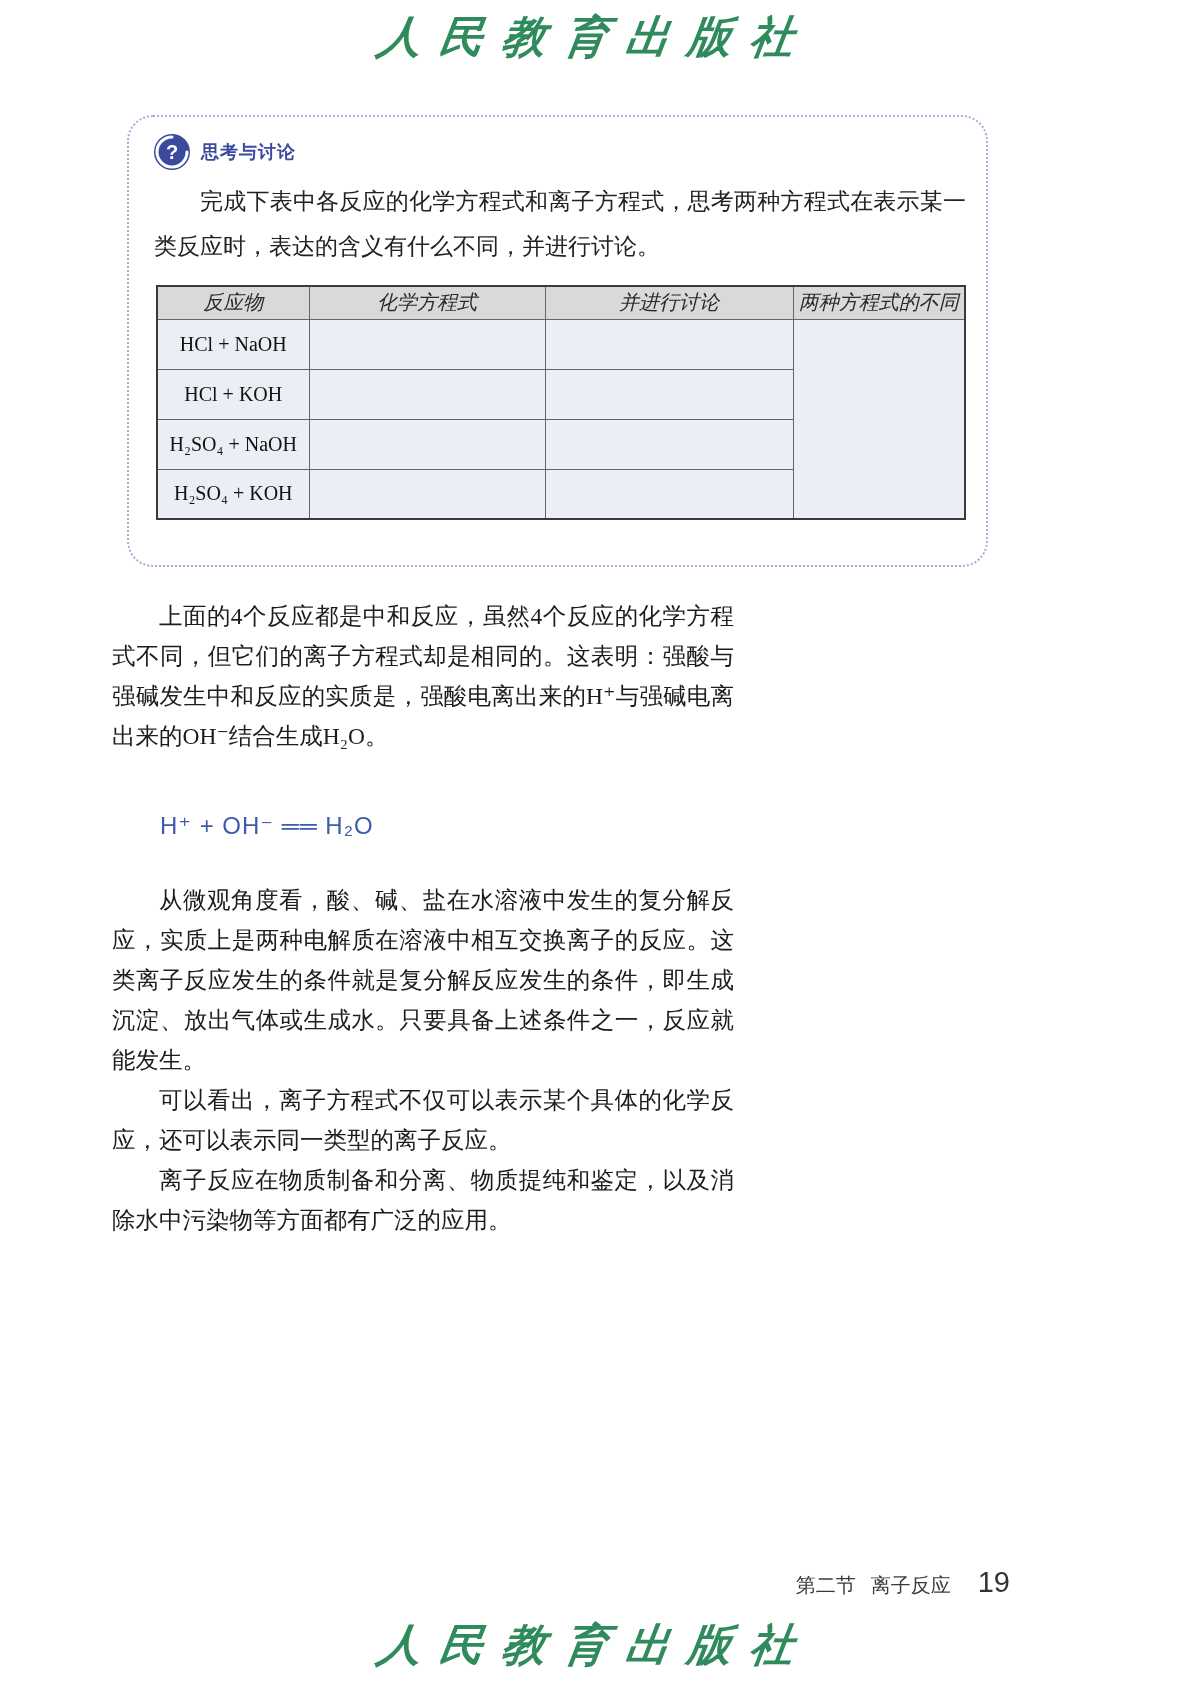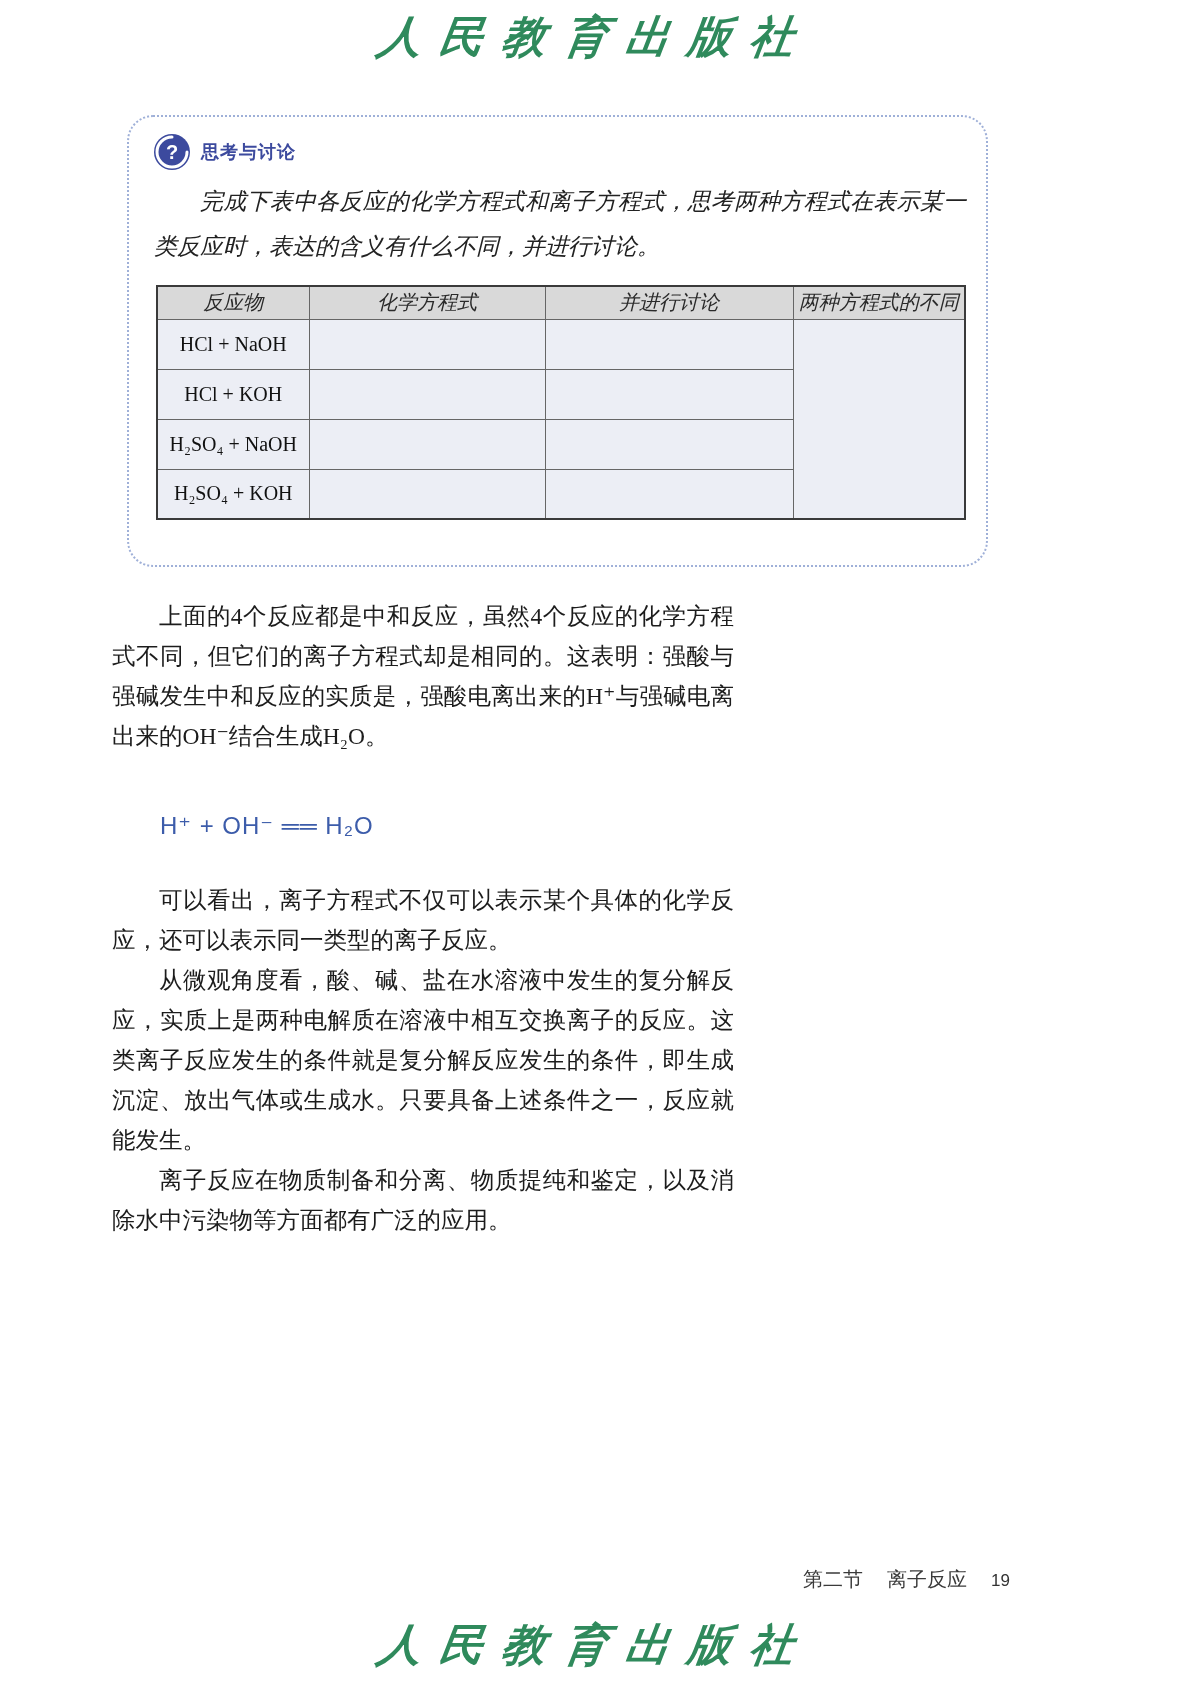--- a/index.html
+++ b/index.html
@@ -43,21 +43,20 @@
   .box-icon{width:38px;height:38px;display:inline-block;}
   .box-title{
     font-family:Liberation Sans, sans-serif;
     font-weight:bold;font-size:18px;color:var(--title-blue);
     letter-spacing:1px;
   }
   .box-intro{
     position:absolute;left:25px;top:62px;width:812px;
     font-size:23px;line-height:45px;text-indent:2em;
     text-align:justify;color:#222;
-    font-style:italic;
   }
   
   .rx-table{
     position:absolute;left:27px;top:168px;width:808px;
     border-collapse:collapse;table-layout:fixed;
   }
   .rx-table th,.rx-table td{
     border:1px solid #666;
     text-align:center;vertical-align:middle;
   }
@@ -87,24 +86,24 @@
   }
   .equation{
     font-family:"Liberation Sans","DejaVu Sans",sans-serif;
     font-size:24px;color:var(--equation-blue);
     margin:56px 0 40px 48px;letter-spacing:1px;
   }
 
   
   .page-footer{
     position:absolute;top:1566px;right:180px;
-    display:flex;align-items:baseline;gap:24px;
+    display:flex;align-items:baseline;gap:15px;
     font-size:20px;color:#3a3a3a;
   }
-  .page-footer .page-num{font-size:17px;color:#333;font-family:"Liberation Sans",sans-serif;}
+  .page-footer .page-num{font-size:29px;color:#333;font-family:"Liberation Sans",sans-serif;margin-left:12px;}
 </style>
 </head>
 <body>
 
 <div class="brush-logo top">人民教育出版社</div>
 
 <section class="think-box">
   <div class="box-header">
     <span class="box-icon">
       <svg viewBox="0 0 38 38" width="38" height="38">
@@ -155,22 +154,22 @@
         <td></td>
         <td></td>
       </tr>
     </tbody>
   </table>
 </section>
 
 <main class="content">
   <p>上面的4个反应都是中和反应，虽然4个反应的化学方程式不同，但它们的离子方程式却是相同的。这表明：强酸与强碱发生中和反应的实质是，强酸电离出来的H⁺与强碱电离出来的OH⁻结合生成H₂O。</p>
   <div class="equation">H⁺ + OH⁻ ══ H₂O</div>
+  <p>从微观角度看，酸、碱、盐在水溶液中发生的复分解反应，实质上是两种电解质在溶液中相互交换离子的反应。这类离子反应发生的条件就是复分解反应发生的条件，即生成沉淀、放出气体或生成水。只要具备上述条件之一，反应就能发生。</p>
   <p>可以看出，离子方程式不仅可以表示某个具体的化学反应，还可以表示同一类型的离子反应。</p>
-  <p>从微观角度看，酸、碱、盐在水溶液中发生的复分解反应，实质上是两种电解质在溶液中相互交换离子的反应。这类离子反应发生的条件就是复分解反应发生的条件，即生成沉淀、放出气体或生成水。只要具备上述条件之一，反应就能发生。</p>
   <p>离子反应在物质制备和分离、物质提纯和鉴定，以及消除水中污染物等方面都有广泛的应用。</p>
 </main>
 
 <footer class="page-footer">
   <span>第二节</span>
   <span>离子反应</span>
   <span class="page-num">19</span>
 </footer>
 
 <div class="brush-logo bottom">人民教育出版社</div>

